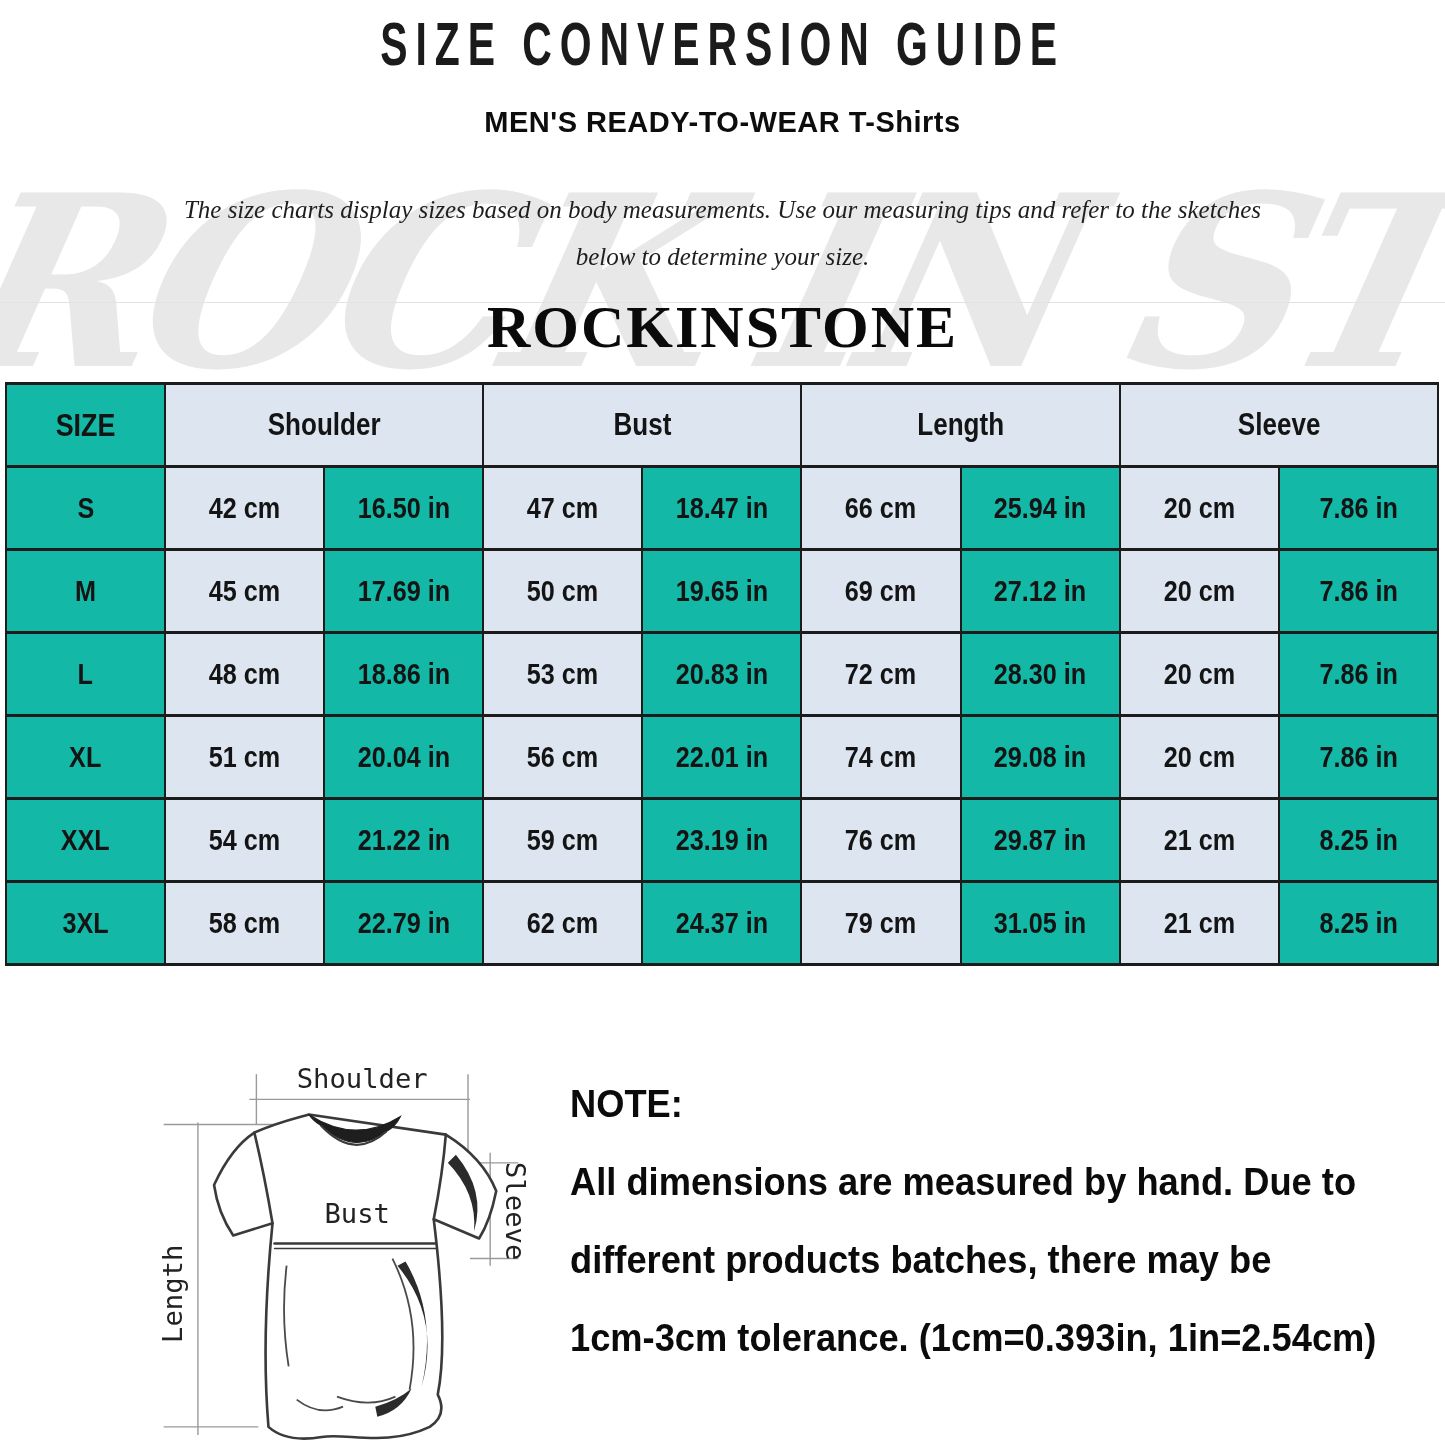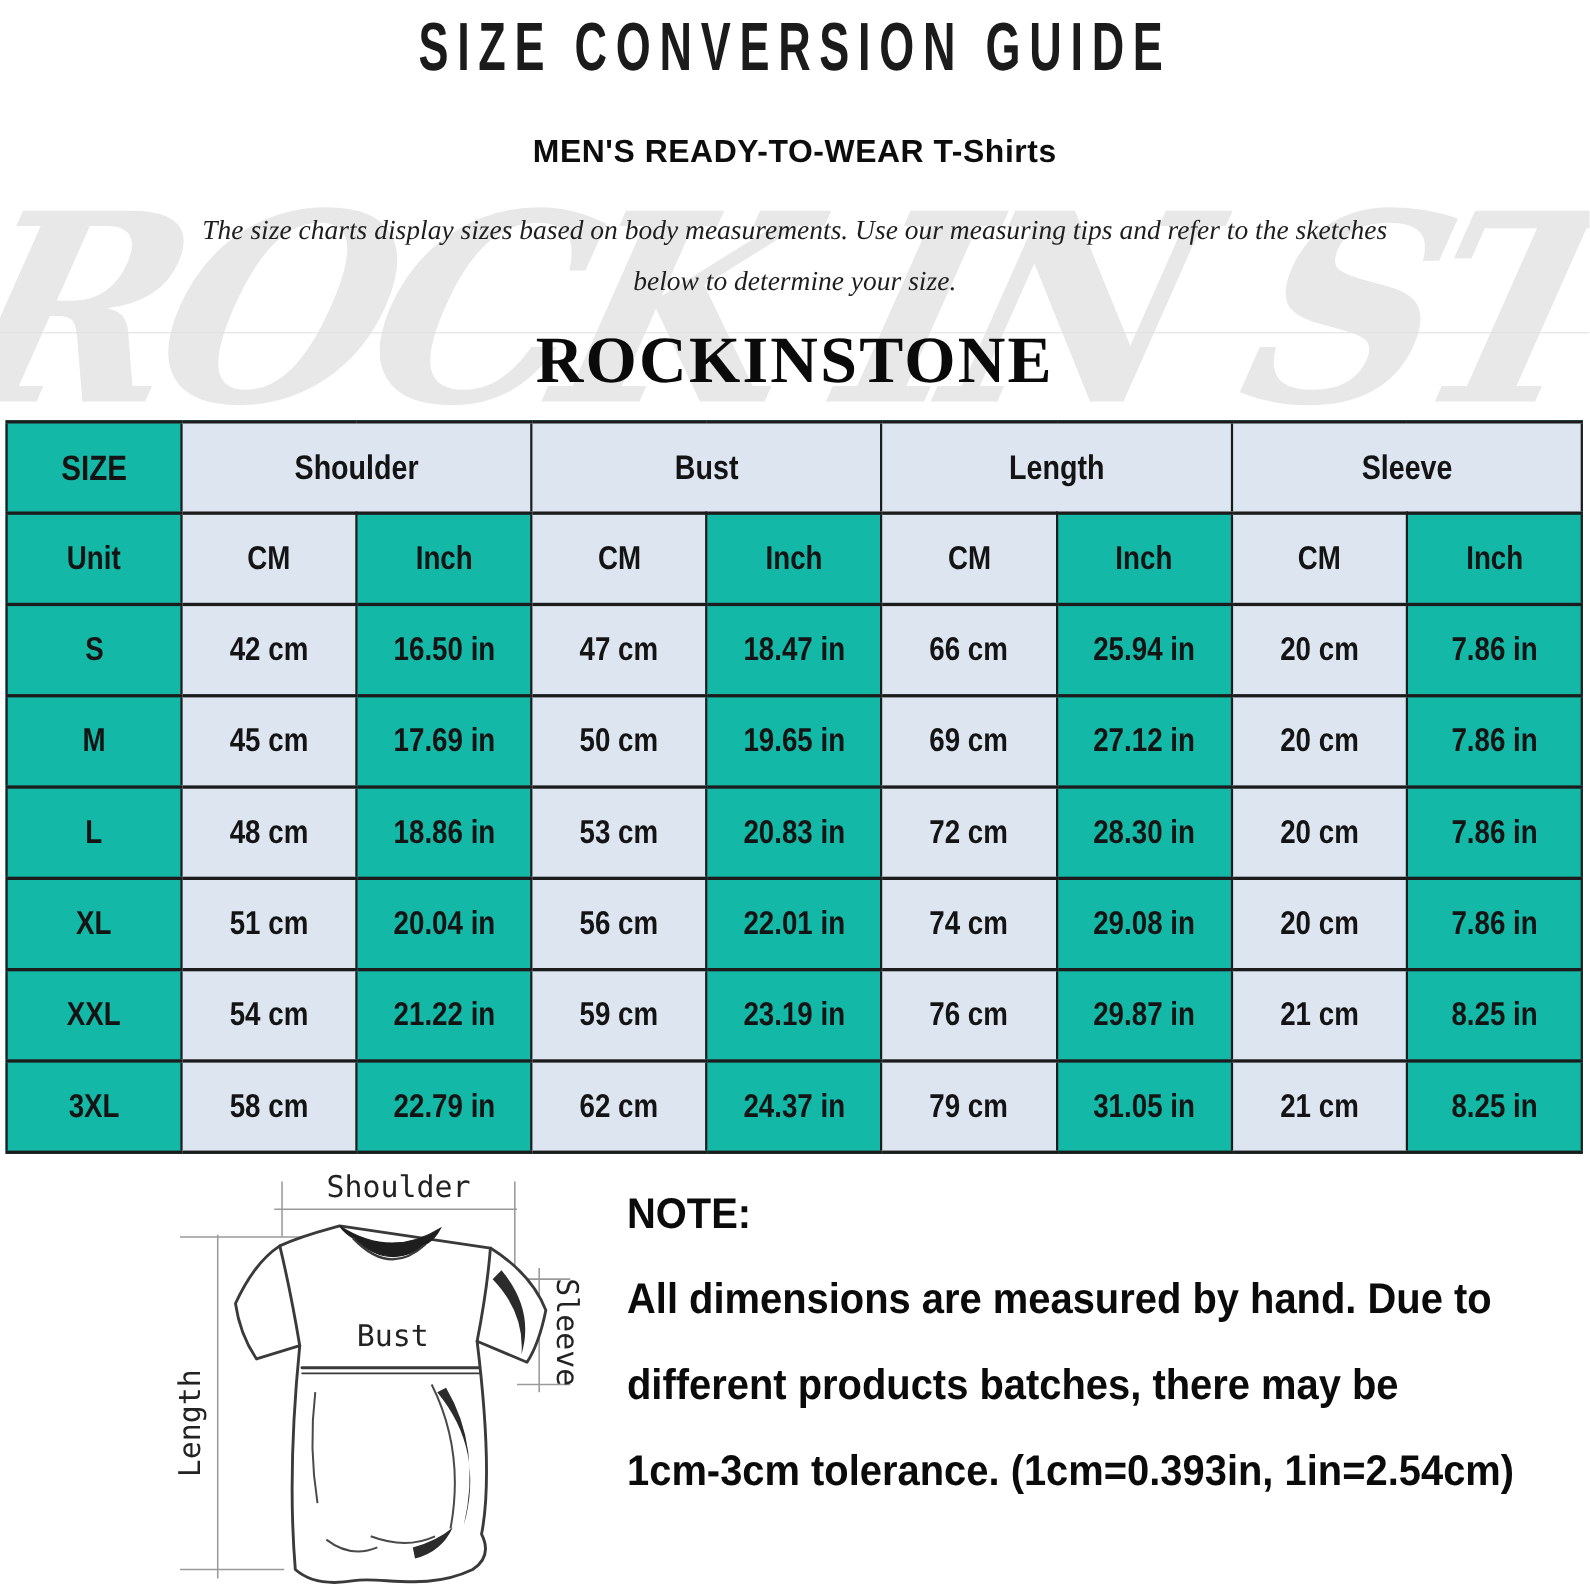--- a/index.html
+++ b/index.html
@@ -14,21 +14,21 @@
     font-family:"DejaVu Serif",serif;font-style:italic;font-weight:bold;
     font-size:238px;letter-spacing:-0.065em;color:#e8e8e8;
     transform:skewX(-14deg);line-height:270px;user-select:none;
   }
   .page-title{position:absolute;top:8px;left:0;width:100%;text-align:center;z-index:1;}
   .page-title span{
     display:inline-block;transform:scaleX(0.66);transform-origin:center;
     font-size:62px;font-weight:bold;letter-spacing:12px;white-space:nowrap;color:#1b1b1b;
   }
   .subtitle{position:absolute;top:106px;left:0;width:100%;text-align:center;
-    font-size:29px;font-weight:bold;letter-spacing:0.5px;z-index:1;color:#0d0d0d;margin-top:16px;}
+    font-size:29px;font-weight:bold;letter-spacing:0.5px;z-index:1;color:#0d0d0d;}
   .description{position:absolute;top:186px;left:0;width:100%;text-align:center;
     font-family:"Liberation Serif",serif;font-style:italic;font-size:25px;
     line-height:47px;z-index:1;color:#1e1e1e;}
   .thin-rule{position:absolute;top:302px;left:0;width:100%;border-top:1px solid #e2e2e2;z-index:1;}
   .brand{position:absolute;top:293px;left:0;width:100%;text-align:center;
     font-family:"Liberation Serif",serif;font-weight:bold;font-size:60px;
     letter-spacing:2px;z-index:2;color:#0a0a0a;}
   
   table.size-table{
     position:absolute;top:382px;left:5px;width:1434px;z-index:2;
@@ -79,31 +79,20 @@
       <col style="width:11.11%">
       <col style="width:11.12%">
   </colgroup>
   <tbody>
       <tr>
     <td class="head-cell"><span class="cond">SIZE</span></td>
     <td class="blue group-cell" colspan="2"><span class="cond">Shoulder</span></td>
     <td class="blue group-cell" colspan="2"><span class="cond">Bust</span></td>
     <td class="blue group-cell" colspan="2"><span class="cond">Length</span></td>
     <td class="blue group-cell" colspan="2"><span class="cond">Sleeve</span></td>
-  </tr>
-  <tr>
-    <td><span class="cond">Unit</span></td>
-    <td class="blue"><span class="cond">CM</span></td>
-    <td><span class="cond">Inch</span></td>
-    <td class="blue"><span class="cond">CM</span></td>
-    <td><span class="cond">Inch</span></td>
-    <td class="blue"><span class="cond">CM</span></td>
-    <td><span class="cond">Inch</span></td>
-    <td class="blue"><span class="cond">CM</span></td>
-    <td><span class="cond">Inch</span></td>
   </tr>
   <tr>
     <td><span class="cond">S</span></td>
     <td class="blue"><span class="cond">42 cm</span></td>
     <td><span class="cond">16.50 in</span></td>
     <td class="blue"><span class="cond">47 cm</span></td>
     <td><span class="cond">18.47 in</span></td>
     <td class="blue"><span class="cond">66 cm</span></td>
     <td><span class="cond">25.94 in</span></td>
     <td class="blue"><span class="cond">20 cm</span></td>

